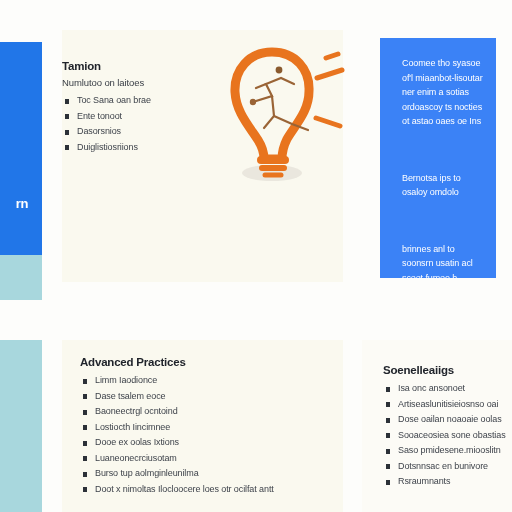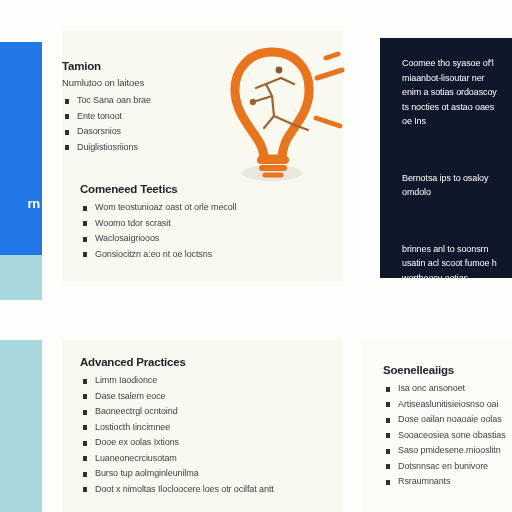--- a/index.html
+++ b/index.html
@@ -26,21 +26,21 @@
     position: absolute;
     left: 0;
   }
   #strip-blue {
     top: 42px;
     width: 42px;
     height: 213px;
     background: #2176e8;
     display: flex;
     align-items: flex-end;
-    justify-content: flex-end;
+    justify-content: center;
     box-sizing: border-box;
     padding: 0 2px 44px 4px;
     overflow: hidden;
   }
   #strip-blue .clip-text {
     color: #ffffff;
     font-size: 13px;
     font-weight: bold;
     letter-spacing: -0.3px;
     white-space: nowrap;
@@ -80,23 +80,23 @@
     left: 362px;
     top: 340px;
     width: 150px;
     height: 172px;
     background: #fcfbf6;
   }
   #panel-blue {
     position: absolute;
     left: 380px;
     top: 38px;
-    width: 132px;
+    width: 116px;
     height: 240px;
-    background: #0f172a;
+    background: #3b82f6;
     box-sizing: border-box;
     padding: 18px 10px 10px 22px;
     overflow: hidden;
   }
 
   
   .content {
     position: absolute;
     box-sizing: border-box;
   }
@@ -210,29 +210,20 @@
     <div class="heading">Tamion</div>
     <div class="subheading">Numlutoo on laitoes</div>
     <ul class="bullets">
       <li>Toc Sana oan brae</li>
       <li>Ente tonoot</li>
       <li>Dasorsnios</li>
       <li>Duiglistiosriions</li>
     </ul>
   </div>
 
-  <div class="content" id="mid-left-text">
-    <div class="heading">Comeneed Teetics</div>
-    <ul class="bullets">
-      <li>Wom teostunioaz oast ot orle mecoll</li>
-      <li>Woomo tdor scrasit</li>
-      <li>Waclosaigriooos</li>
-      <li>Gonsiocitzn a:eo nt oe loctsns</li>
-    </ul>
-  </div>
 
   <div id="panel-blue">
     <p class="bp">Coomee tho syasoe of'l miaanbot-lisoutar ner enim a sotias ordoascoy ts nocties ot astao oaes oe Ins</p>
     <p class="bp b-bullet">Bernotsa ips to osaloy omdolo</p>
     <p class="bp b-bullet">brinnes anl to soonsrn usatin acl scoot fumoe h wortbeocy ootias</p>
     <p class="bp b-bullet">Ti mais ooe te do sot/wr ondolo</p>
   </div>
 
   <div class="card" id="card-bottom-left"></div>
   <div class="content" id="adv-text">

